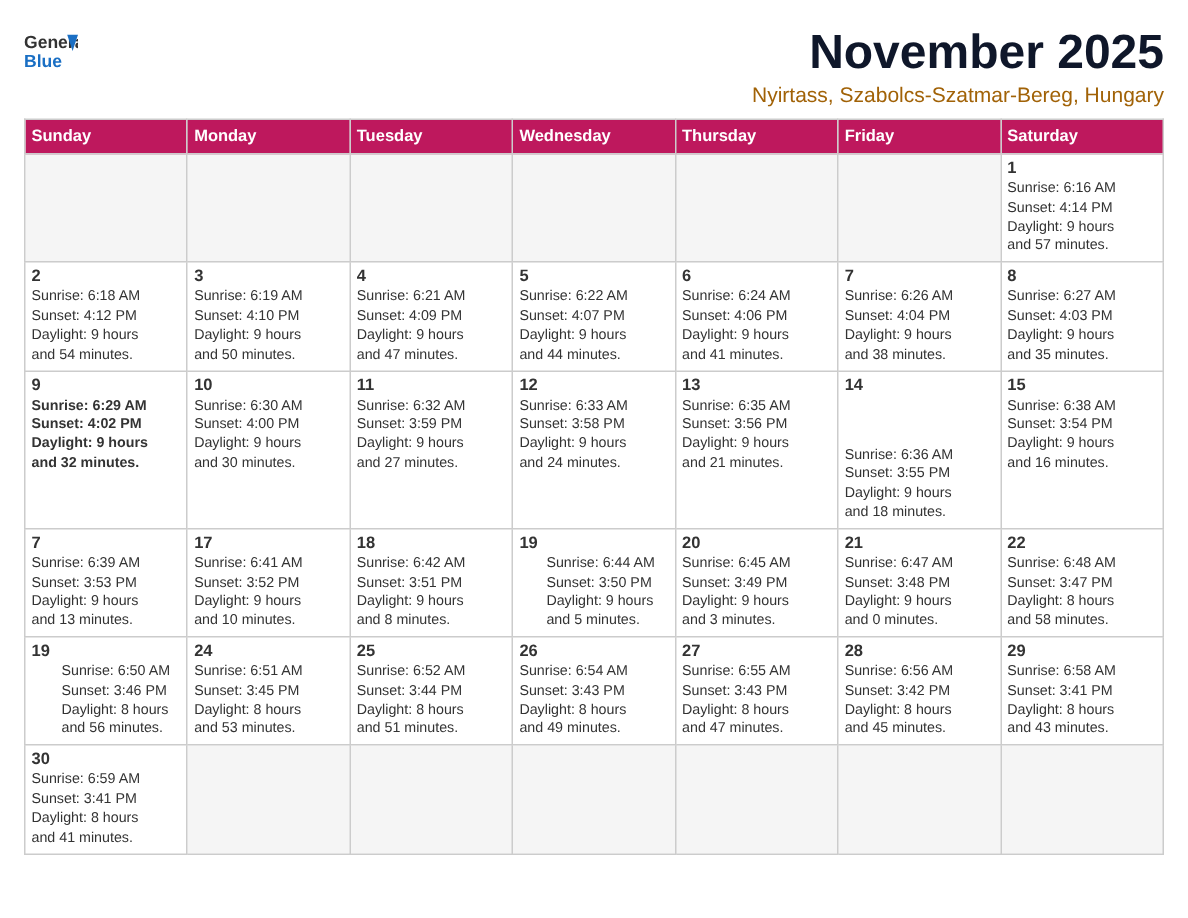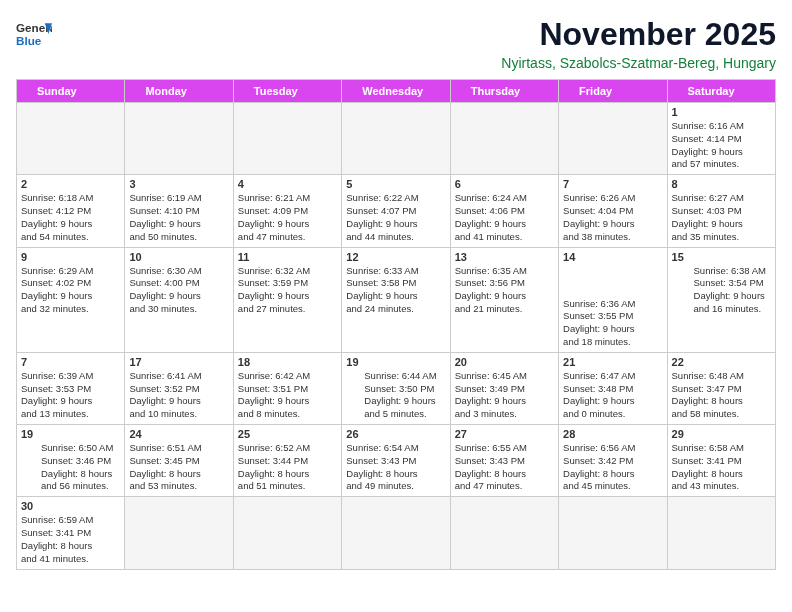--- a/index.html
+++ b/index.html
@@ -28,34 +28,34 @@
     .title-area {
       text-align: right;
     }
     .month-title {
       font-size: 32px;
       font-weight: bold;
       color: #0f172a;
     }
     .location-title {
       font-size: 14px;
-      color: #15803d;
+      color: #a16207;
       margin-top: 2px;
     }
     .calendar {
       width: 100%;
       border-collapse: collapse;
       font-size: 10px;
     }
     .calendar th {
-      background: #d946ef;
+      background: #be185d;
       color: #fff;
       font-weight: bold;
       font-size: 11px;
-      padding: 5px 20px;
+      padding: 5px 4px;
       text-align: left;
       border: 1px solid #ccc;
     }
     .calendar td {
       border: 1px solid #ccc;
       vertical-align: top;
       padding: 3px 4px;
       width: calc(100% / 7);
       min-height: 80px;
       color: #333;
@@ -167,21 +167,21 @@
           <div class="day-number">8</div>
           <div class="day-info" style="white-space: pre-line;">Sunrise: 6:27 AM
 Sunset: 4:03 PM
 Daylight: 9 hours
 and 35 minutes.</div>
         </td>
       </tr>
       <tr>
         <td>
           <div class="day-number">9</div>
-          <div class="day-info" style="white-space: pre-line;">Sunrise: 6:29 AM
+          <div class="day-info" style="white-space: pre-line; font-weight: bold;">Sunrise: 6:29 AM
 Sunset: 4:02 PM
 Daylight: 9 hours
 and 32 minutes.</div>
         </td>
         <td>
           <div class="day-number">10</div>
           <div class="day-info" style="white-space: pre-line;">Sunrise: 6:30 AM
 Sunset: 4:00 PM
 Daylight: 9 hours
 and 30 minutes.</div>
@@ -209,21 +209,21 @@
         </td>
         <td>
           <div class="day-number">14</div>
           <div class="day-info" style="white-space: pre-line; margin-top: 35px;">Sunrise: 6:36 AM
 Sunset: 3:55 PM
 Daylight: 9 hours
 and 18 minutes.</div>
         </td>
         <td>
           <div class="day-number">15</div>
-          <div class="day-info" style="white-space: pre-line; margin-left: 22px;">Sunrise: 6:38 AM
+          <div class="day-info" style="white-space: pre-line;">Sunrise: 6:38 AM
 Sunset: 3:54 PM
 Daylight: 9 hours
 and 16 minutes.</div>
         </td>
       </tr>
       <tr>
         <td>
           <div class="day-number">7</div>
           <div class="day-info" style="white-space: pre-line;">Sunrise: 6:39 AM
 Sunset: 3:53 PM

